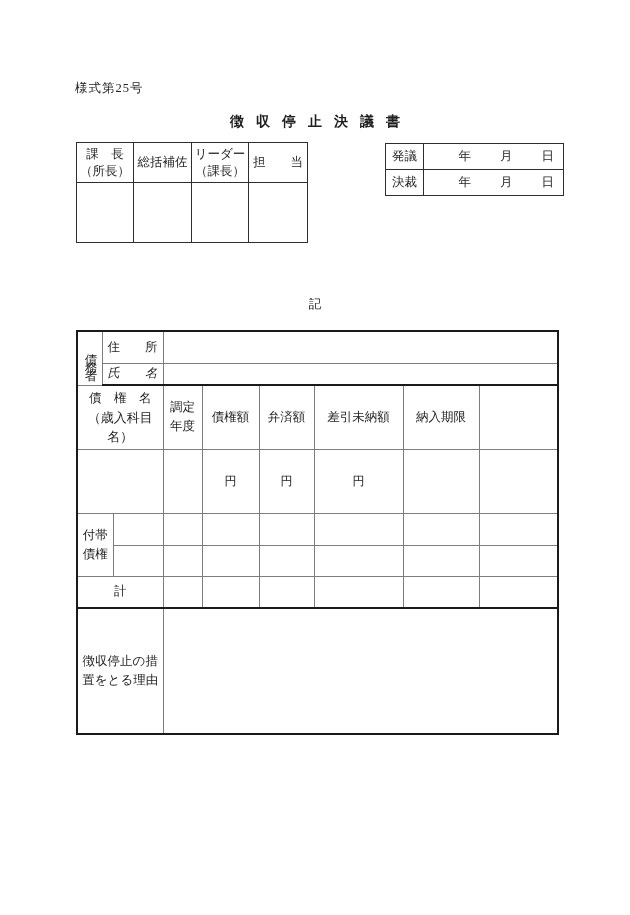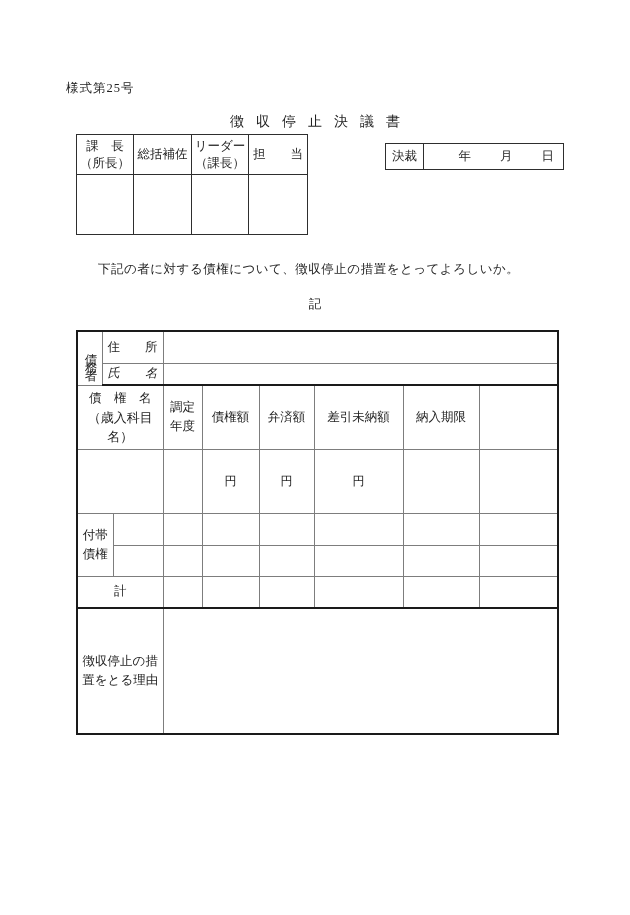--- a/index.html
+++ b/index.html
@@ -2,29 +2,29 @@
 <html><head>
 <meta charset="utf-8">
 <style>
   html,body{margin:0;padding:0;background:#ffffff;}
   .page{
     position:relative;width:630px;height:915px;background:#ffffff;
     font-family:"Liberation Serif","DejaVu Serif",serif;
     color:#1f1f1f;font-size:12.5px;overflow:hidden;
   }
   
-  .form-number{position:absolute;left:66px;top:80px;letter-spacing:1px;}
+  .form-number{position:absolute;left:75px;top:80px;letter-spacing:1px;}
   .doc-title{position:absolute;left:0;top:113px;width:630px;text-align:center;
-    font-size:14px;letter-spacing:12px;padding-left:12px;box-sizing:border-box;}
+    font-size:14px;letter-spacing:12px;padding-left:12px;box-sizing:border-box;font-weight:bold;}
   .instruction{position:absolute;left:98px;top:261px;letter-spacing:.5px;}
   .ki{position:absolute;left:0;top:296px;width:630px;text-align:center;}
 
   
   table{border-spacing:0;}
-  .approval-table{position:absolute;left:76px;top:134px;border-collapse:collapse;
+  .approval-table{position:absolute;left:76px;top:142px;border-collapse:collapse;
     table-layout:fixed;width:231px;}
   .approval-table td{border:1px solid #2e2e2e;text-align:center;vertical-align:middle;
     padding:0;line-height:17px;}
   .approval-table tr.hdr{height:40px;}
   .approval-table tr.stamps{height:60px;}
 
   
   .decision-table{position:absolute;left:385px;top:143px;border-collapse:collapse;
     table-layout:fixed;width:178px;}
   .decision-table td{border:1px solid #2e2e2e;vertical-align:middle;padding:0;}
@@ -90,34 +90,43 @@
     </tr>
   </tbody>
     </table>
 
   <table class="decision-table">
     <colgroup>
         <col style="width:38px">
         <col style="width:140px">
       </colgroup>
     <tbody>
+        <tr>
+      <td class="lbl">発議</td>
+      <td class="date">
+        <div class="date-line">
+          <span>年</span>
+          <span>月</span>
+          <span>日</span>
+        </div>
+      </td>
+    </tr>
     <tr>
       <td class="lbl">決裁</td>
       <td class="date">
         <div class="date-line">
           <span>年</span>
           <span>月</span>
           <span>日</span>
         </div>
       </td>
     </tr>
   </tbody>
     </table>
 
-  <div class="instruction">下記の者に対する債権について、徴収停止の措置をとってよろしいか。</div>
   <div class="ki">記</div>
 
   <table class="main-table">
     <colgroup>
       <col style="width:25px">
         <col style="width:11px">
         <col style="width:50px">
       <col style="width:39px">
         <col style="width:57px">
         <col style="width:55px">

